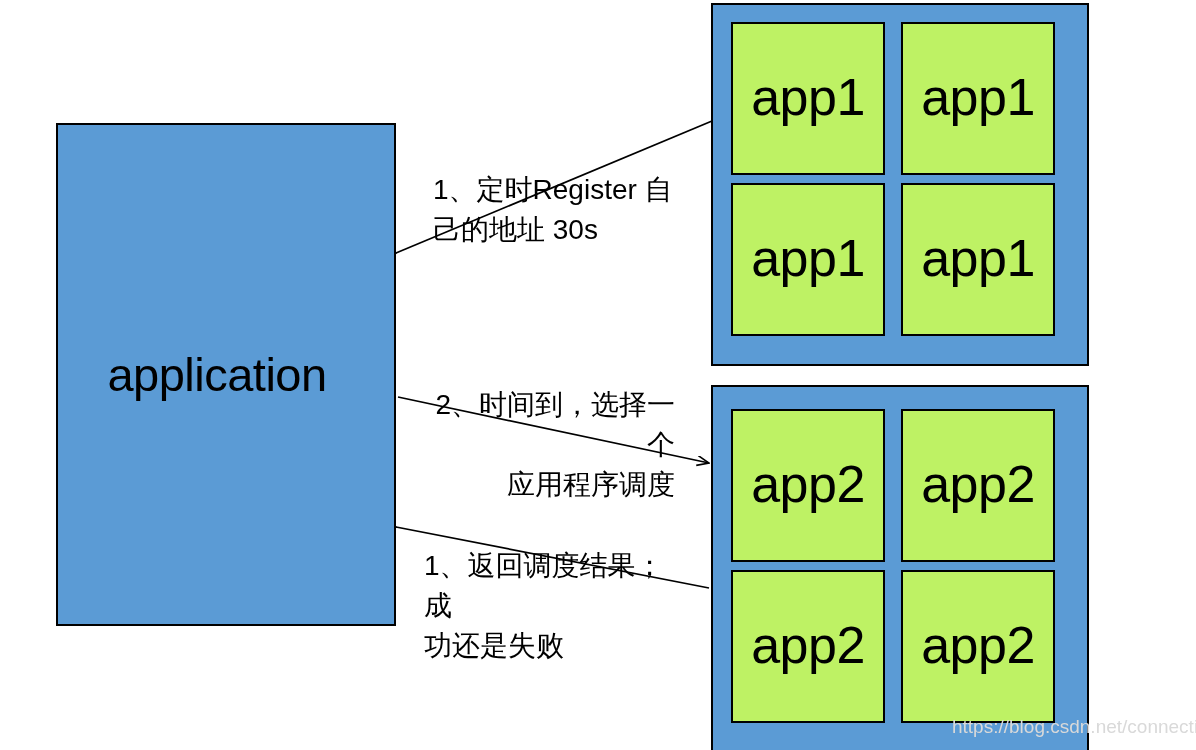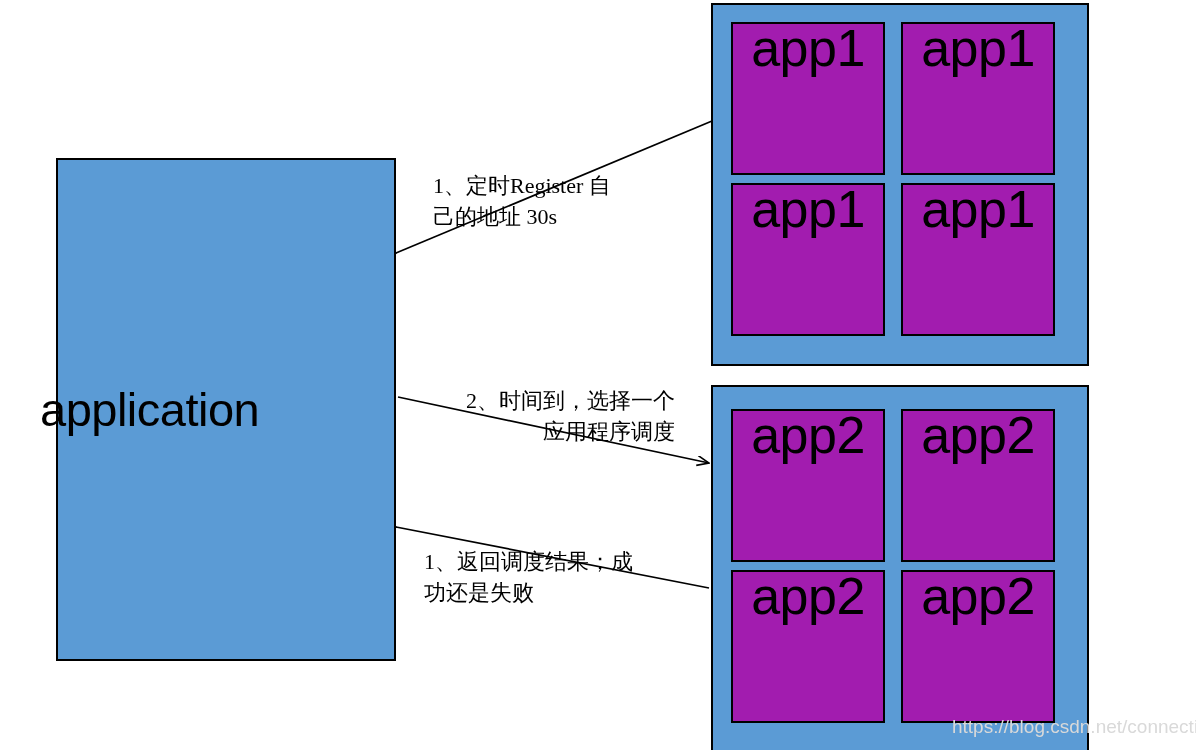--- a/index.html
+++ b/index.html
@@ -26,23 +26,22 @@
     position: absolute;
     left: 56px;
     top: 123px;
     width: 340px;
     height: 503px;
     background: #5B9BD5;
     border: 2px solid #000000;
     box-sizing: border-box;
     display: flex;
     flex-direction: column;
-    align-items: flex-start;
+    align-items: center;
     justify-content: center;
-    margin-top: 35px;
   }
   .scheduler-title {
     font-size: 47px;
     line-height: 1.06;
     color: #000000;
     text-align: center;
     letter-spacing: -0.5px;
     margin-left: -18px;
   }
   .scheduler-subtitle {
@@ -69,24 +68,25 @@
     height: 363px;
   }
   #app-group-2 {
     left: 711px;
     top: 385px;
     width: 378px;
     height: 368px;
   }
   .app-cell {
     position: absolute;
-    background: #a21caf;
+    background: #bef264;
     border: 2px solid #000000;
     box-sizing: border-box;
     display: flex;
+    align-items: center;
     justify-content: center;
   }
   .app-cell .app-label {
     font-size: 52px;
     line-height: 1;
     color: #000000;
     letter-spacing: -0.5px;
     transform: translateY(-2px);
   }
   
@@ -97,23 +97,23 @@
   
   #app-group-2 .cell-r0c0 { left: 18px;  top: 22px;  width: 154px; height: 153px; }
   #app-group-2 .cell-r0c1 { left: 188px; top: 22px;  width: 154px; height: 153px; }
   #app-group-2 .cell-r1c0 { left: 18px;  top: 183px; width: 154px; height: 153px; }
   #app-group-2 .cell-r1c1 { left: 188px; top: 183px; width: 154px; height: 153px; }
 
   
   .arrow-caption {
     position: absolute;
     color: #000000;
-    font-size: 22px;
+    font-size: 28px;
     line-height: 1.42;
-    font-family: Liberation Serif, serif;
+    font-family: Liberation Sans, sans-serif;
     white-space: pre-line;
   }
   #caption-1 { left: 433px; top: 170px; width: 250px; }
   #caption-2 { left: 410px; top: 385px; width: 265px; text-align: right; }
   #caption-3 { left: 424px; top: 546px; width: 265px; }
 
   
   .watermark {
     position: absolute;
     left: 952px;

